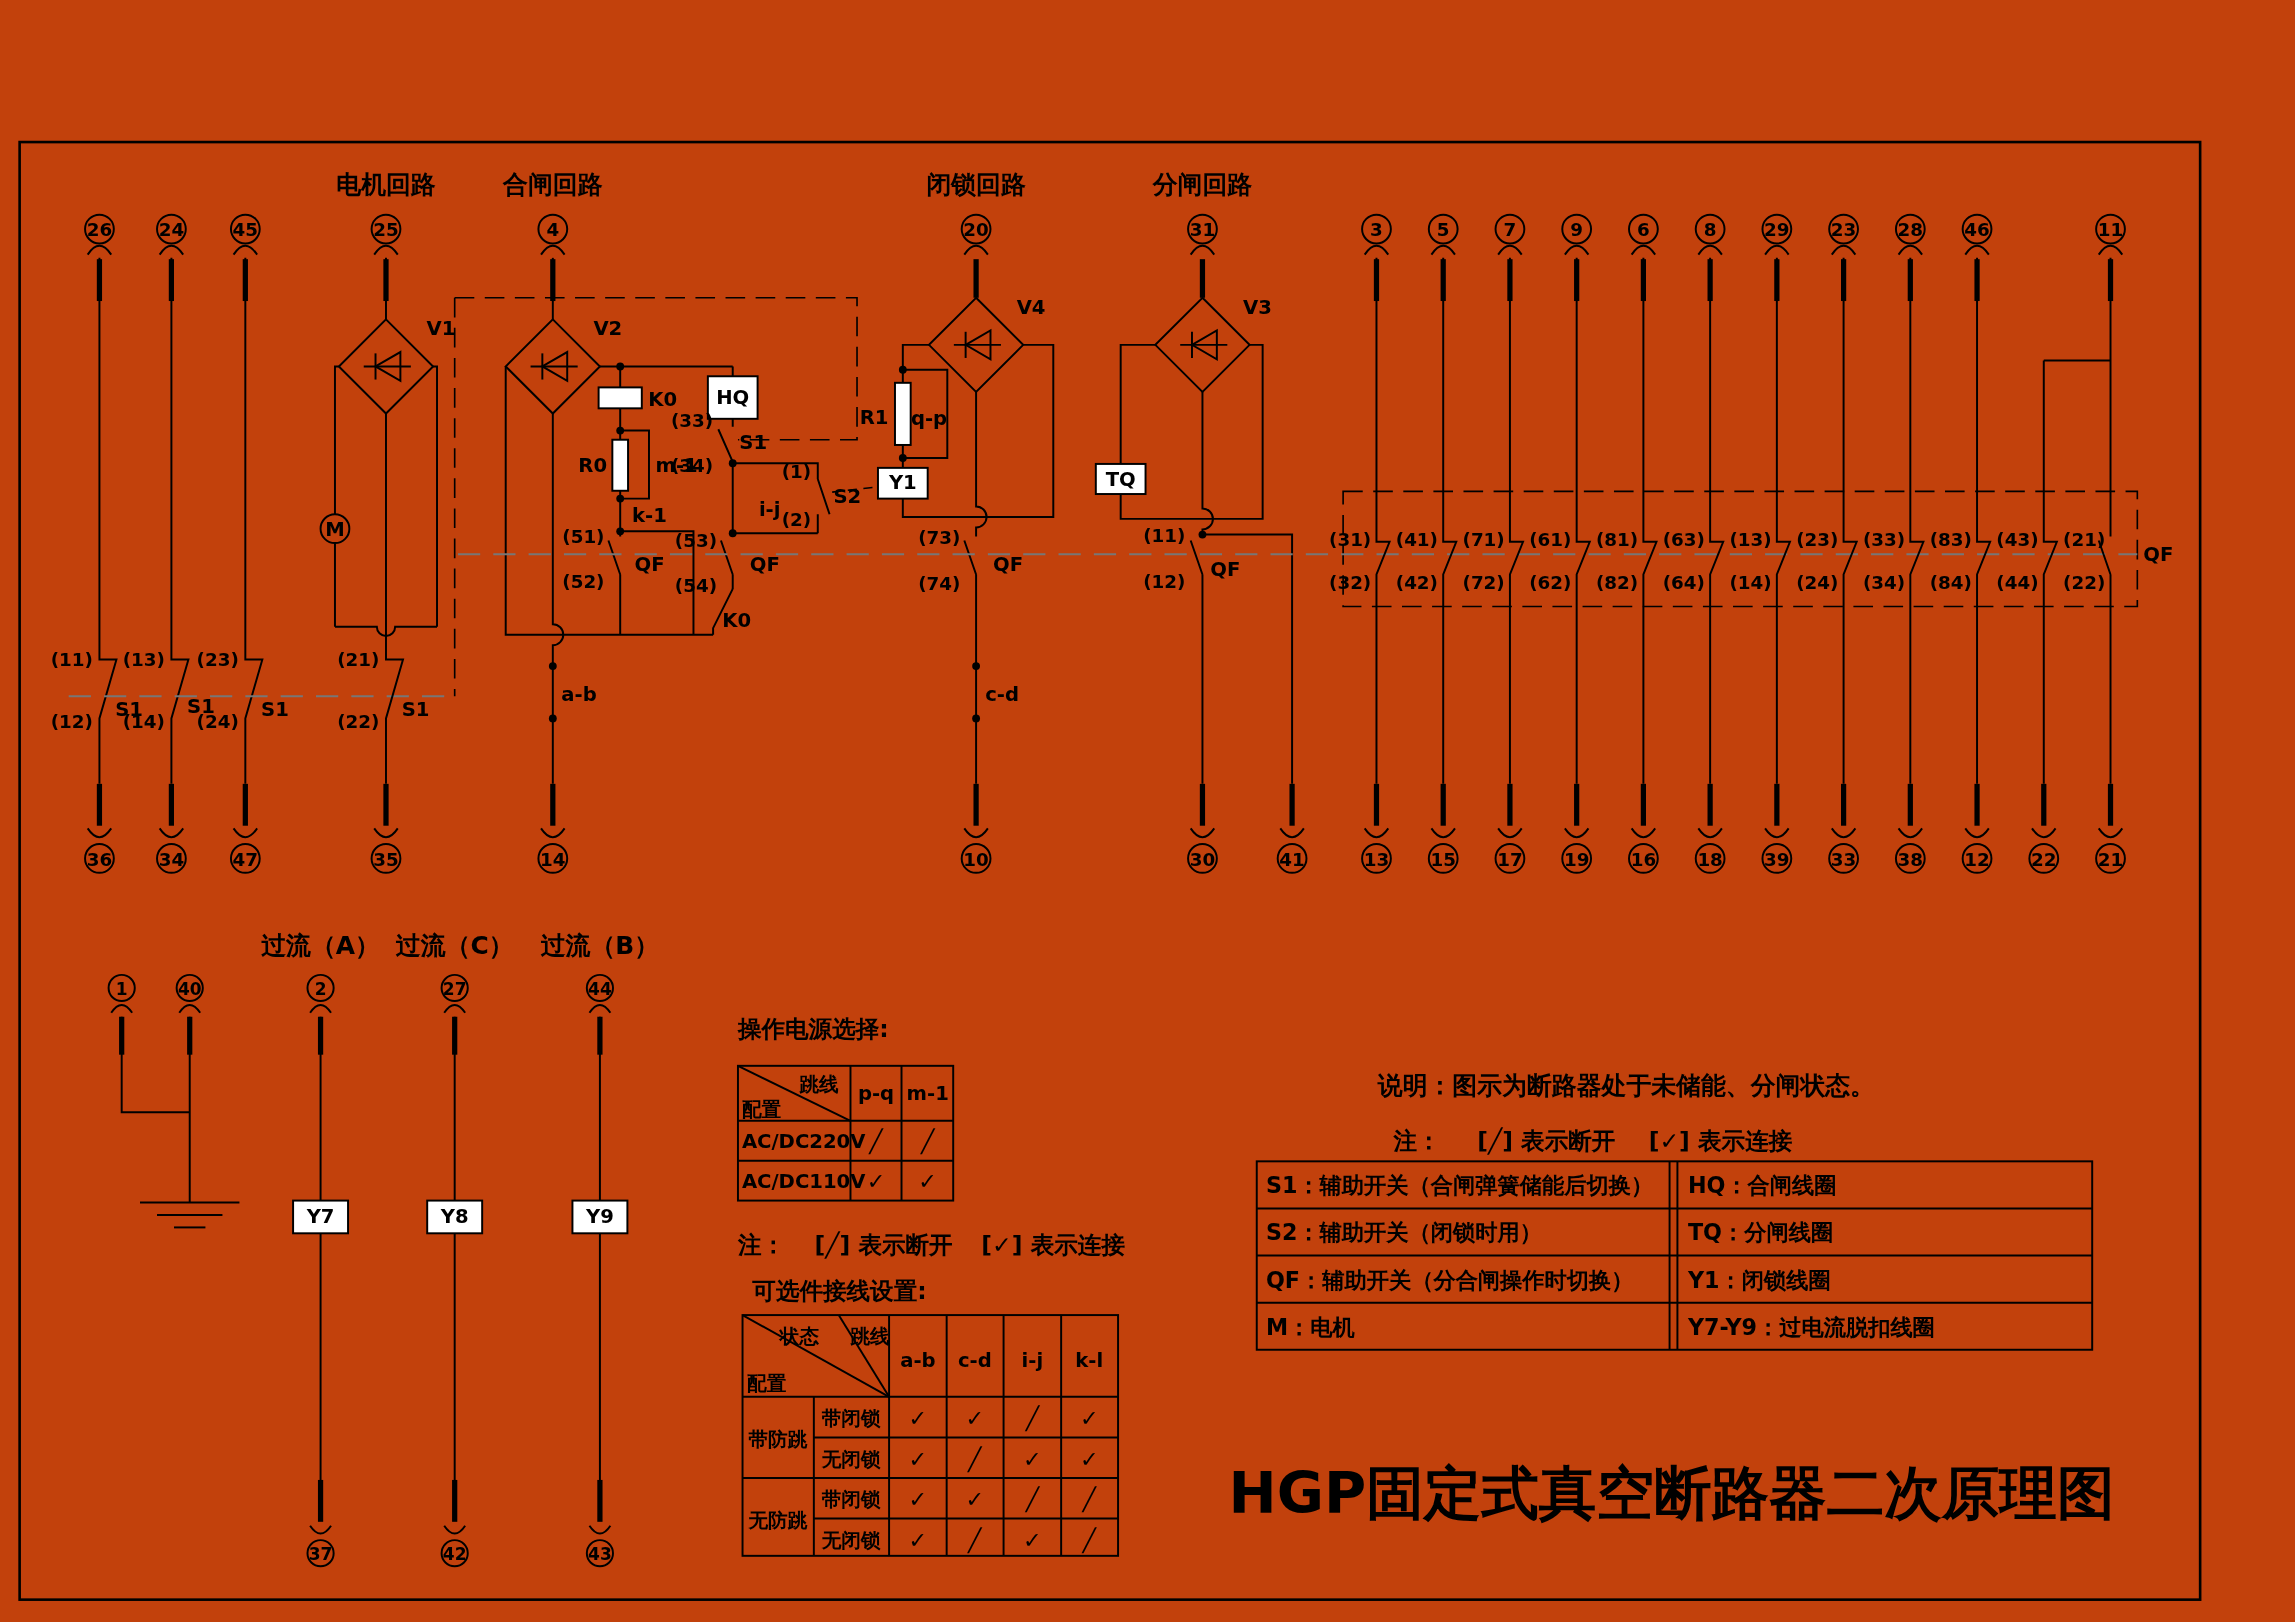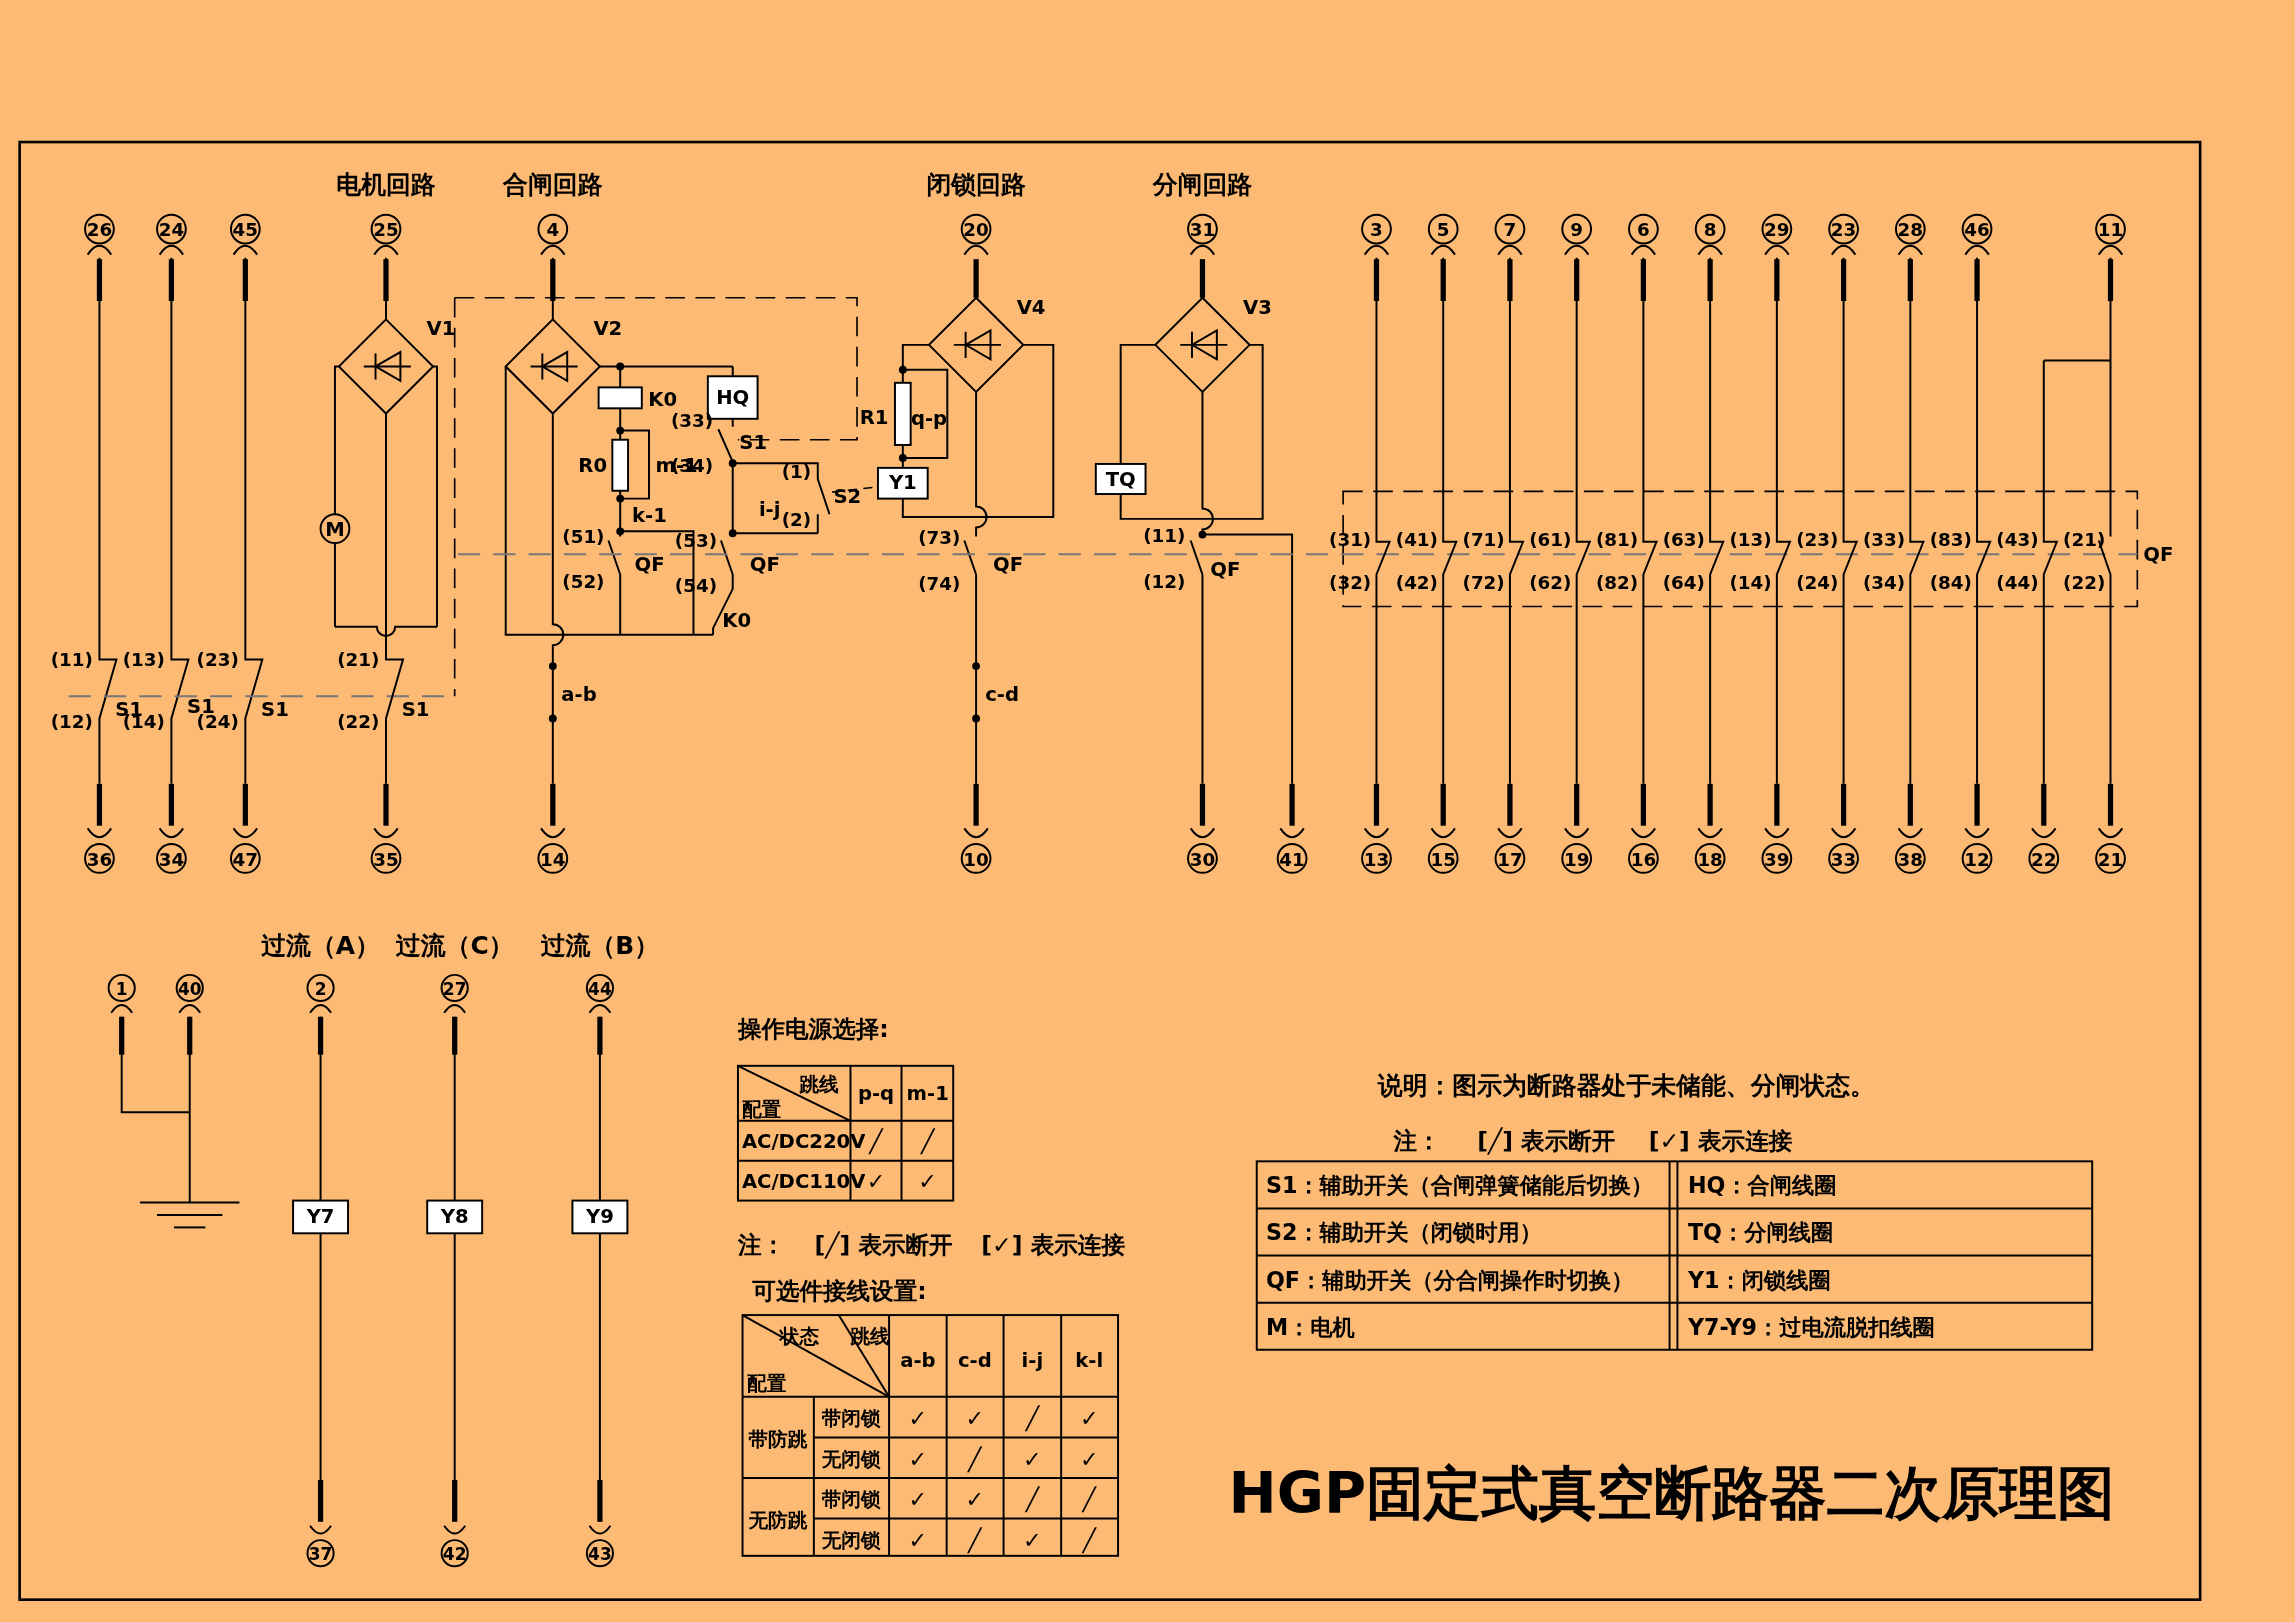--- a/index.html
+++ b/index.html
@@ -1,16 +1,16 @@
 <!DOCTYPE html>
 <html style="font-size:10.5px"><head>
 <meta charset="utf-8">
 <style>
   html,body{margin:0;padding:0;background:#fff;}
-  #stage{position:relative;width:2295px;height:1622px;background:#fdba74;overflow:hidden;
+  #stage{position:relative;width:2295px;height:1622px;background:#c2410c;overflow:hidden;
          font-family:"DejaVu Sans",sans-serif;text-align:right;}
   svg{position:absolute;left:0;top:0;}
   text{font-family:"DejaVu Sans",sans-serif;fill:#000;}
   .wire{stroke:#000;stroke-width:3;fill:none;}
   .stub{stroke:#000;stroke-width:8;fill:none;}
   .sym{stroke:#000;stroke-width:3;fill:none;}
   .boxln{stroke:#000;stroke-width:3;fill:#fff;}
   .dashbox{stroke:#000;stroke-width:2.5;fill:none;stroke-dasharray:30 16;}
   .link{stroke:#777;stroke-width:3;fill:none;stroke-dasharray:34 20;}
   .slink{stroke:#000;stroke-width:2.5;fill:none;stroke-dasharray:14 10;}

